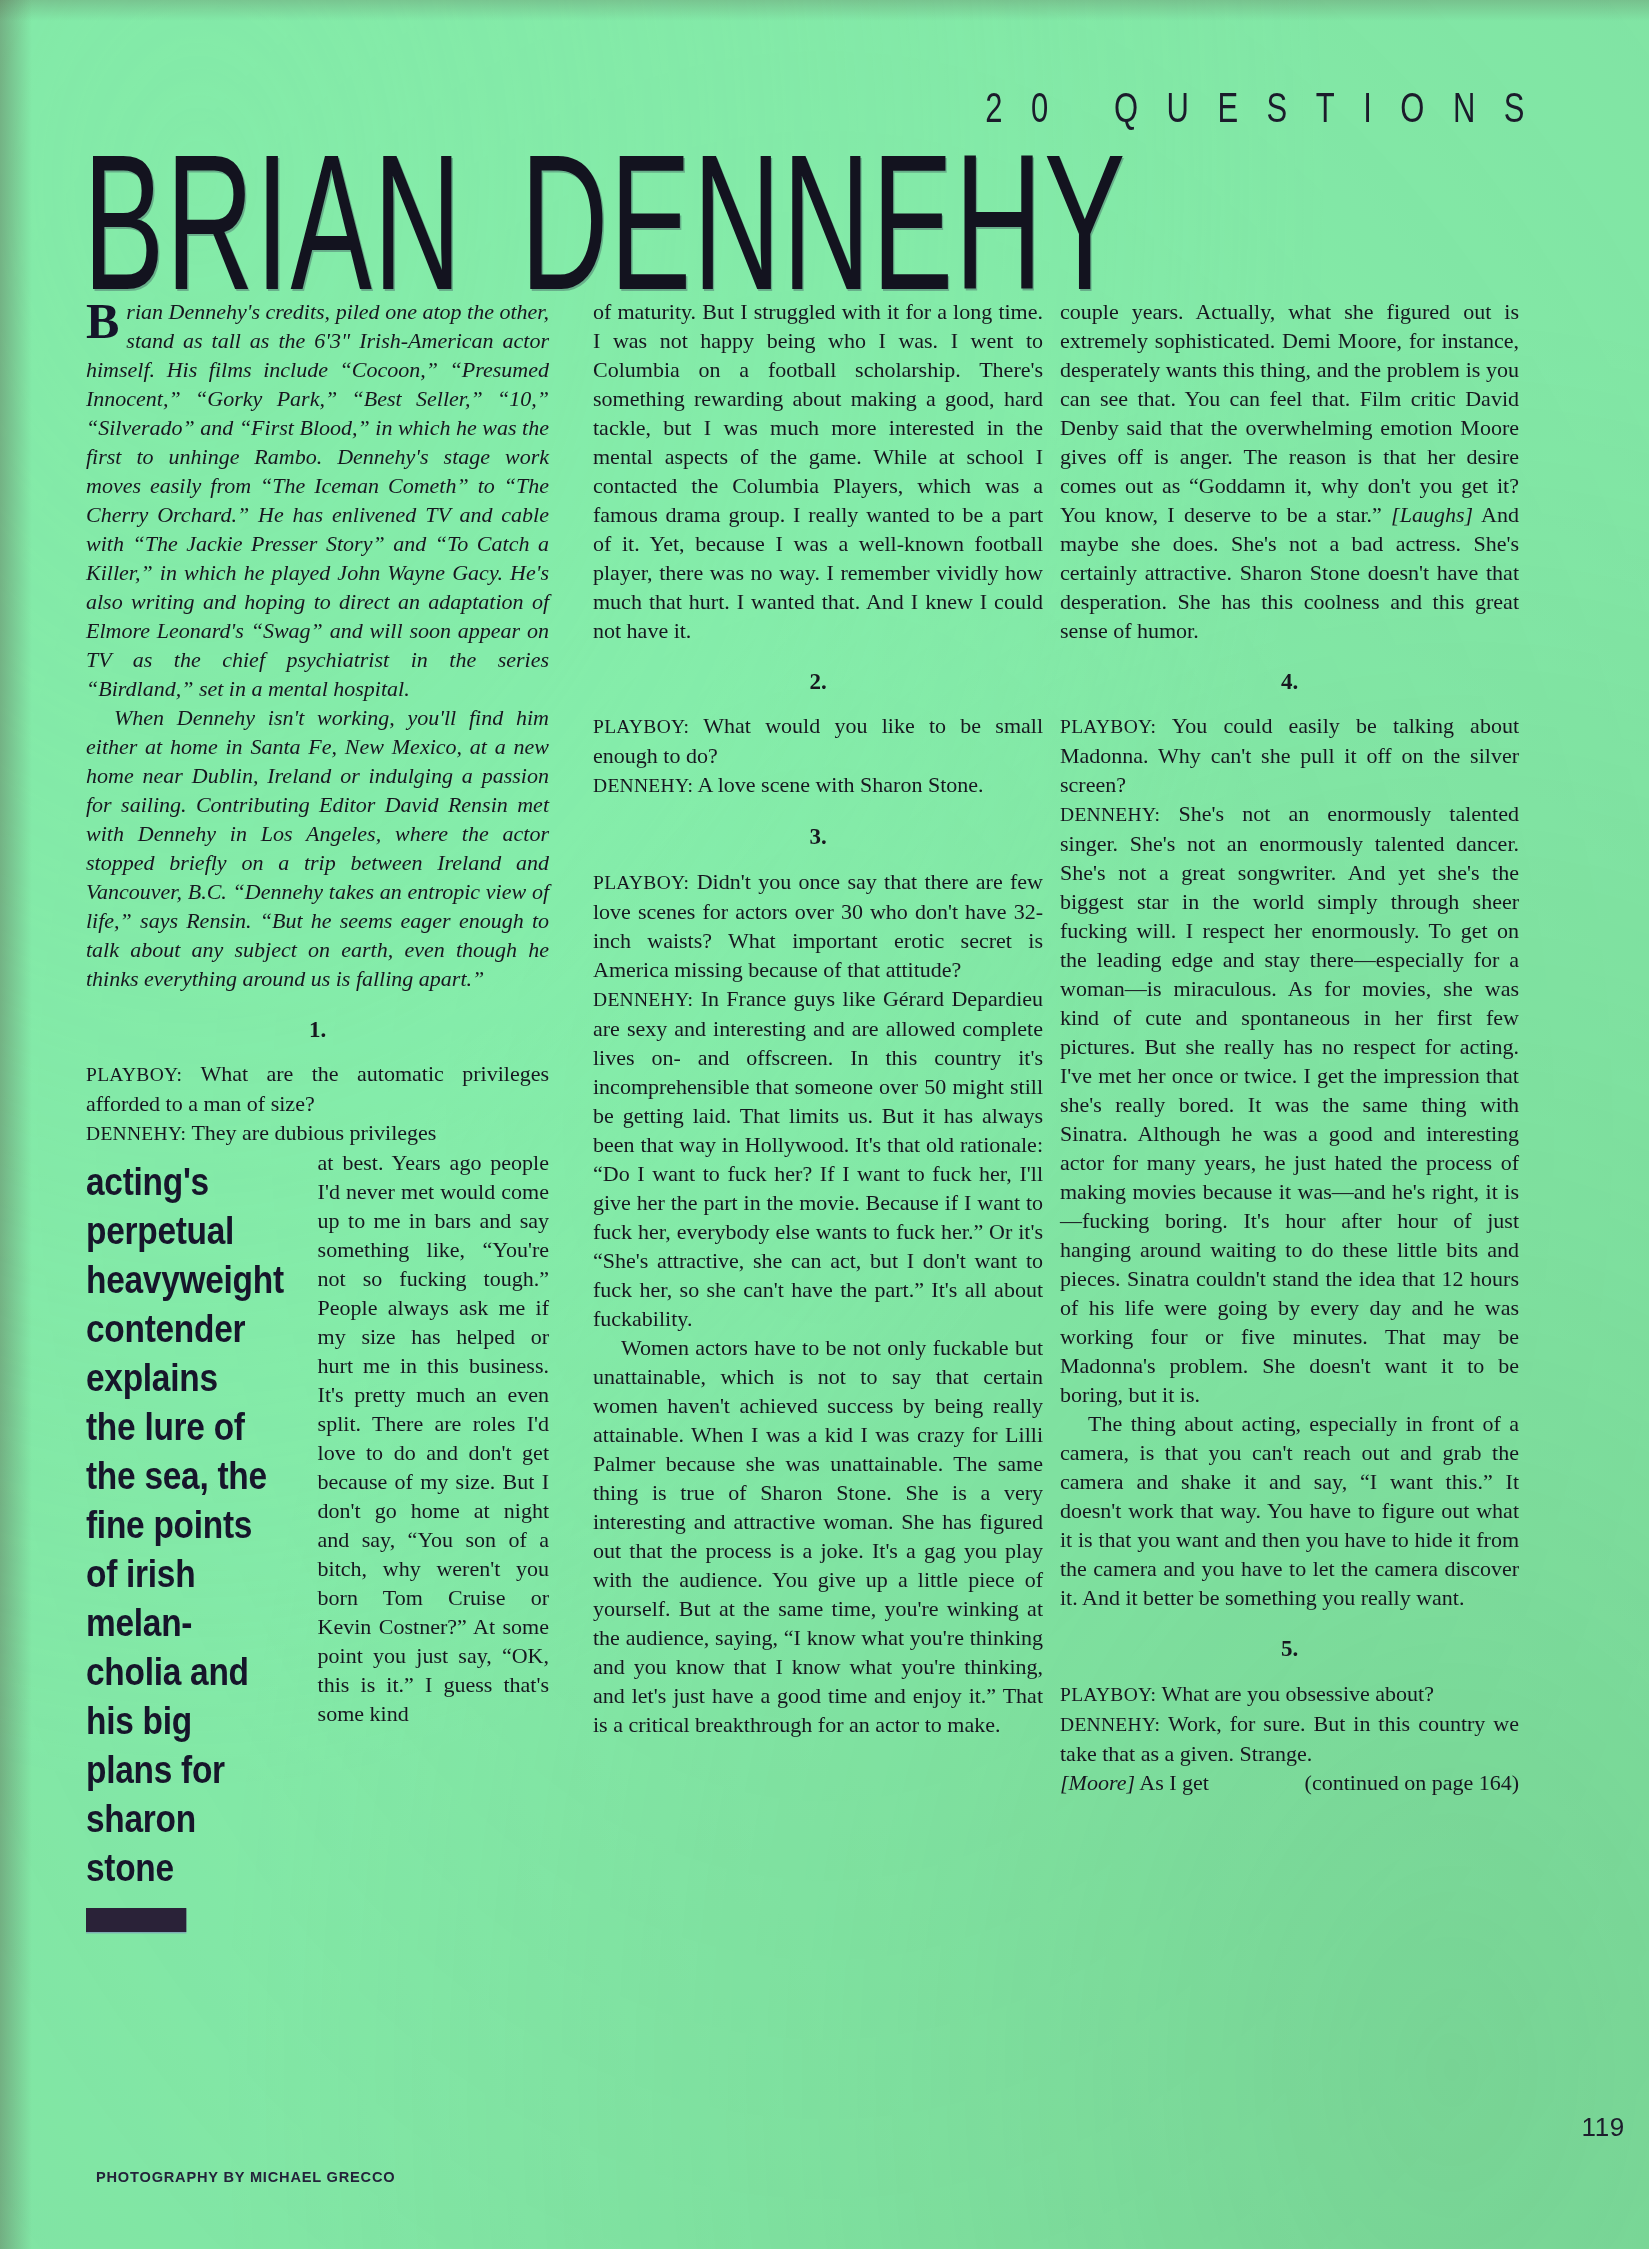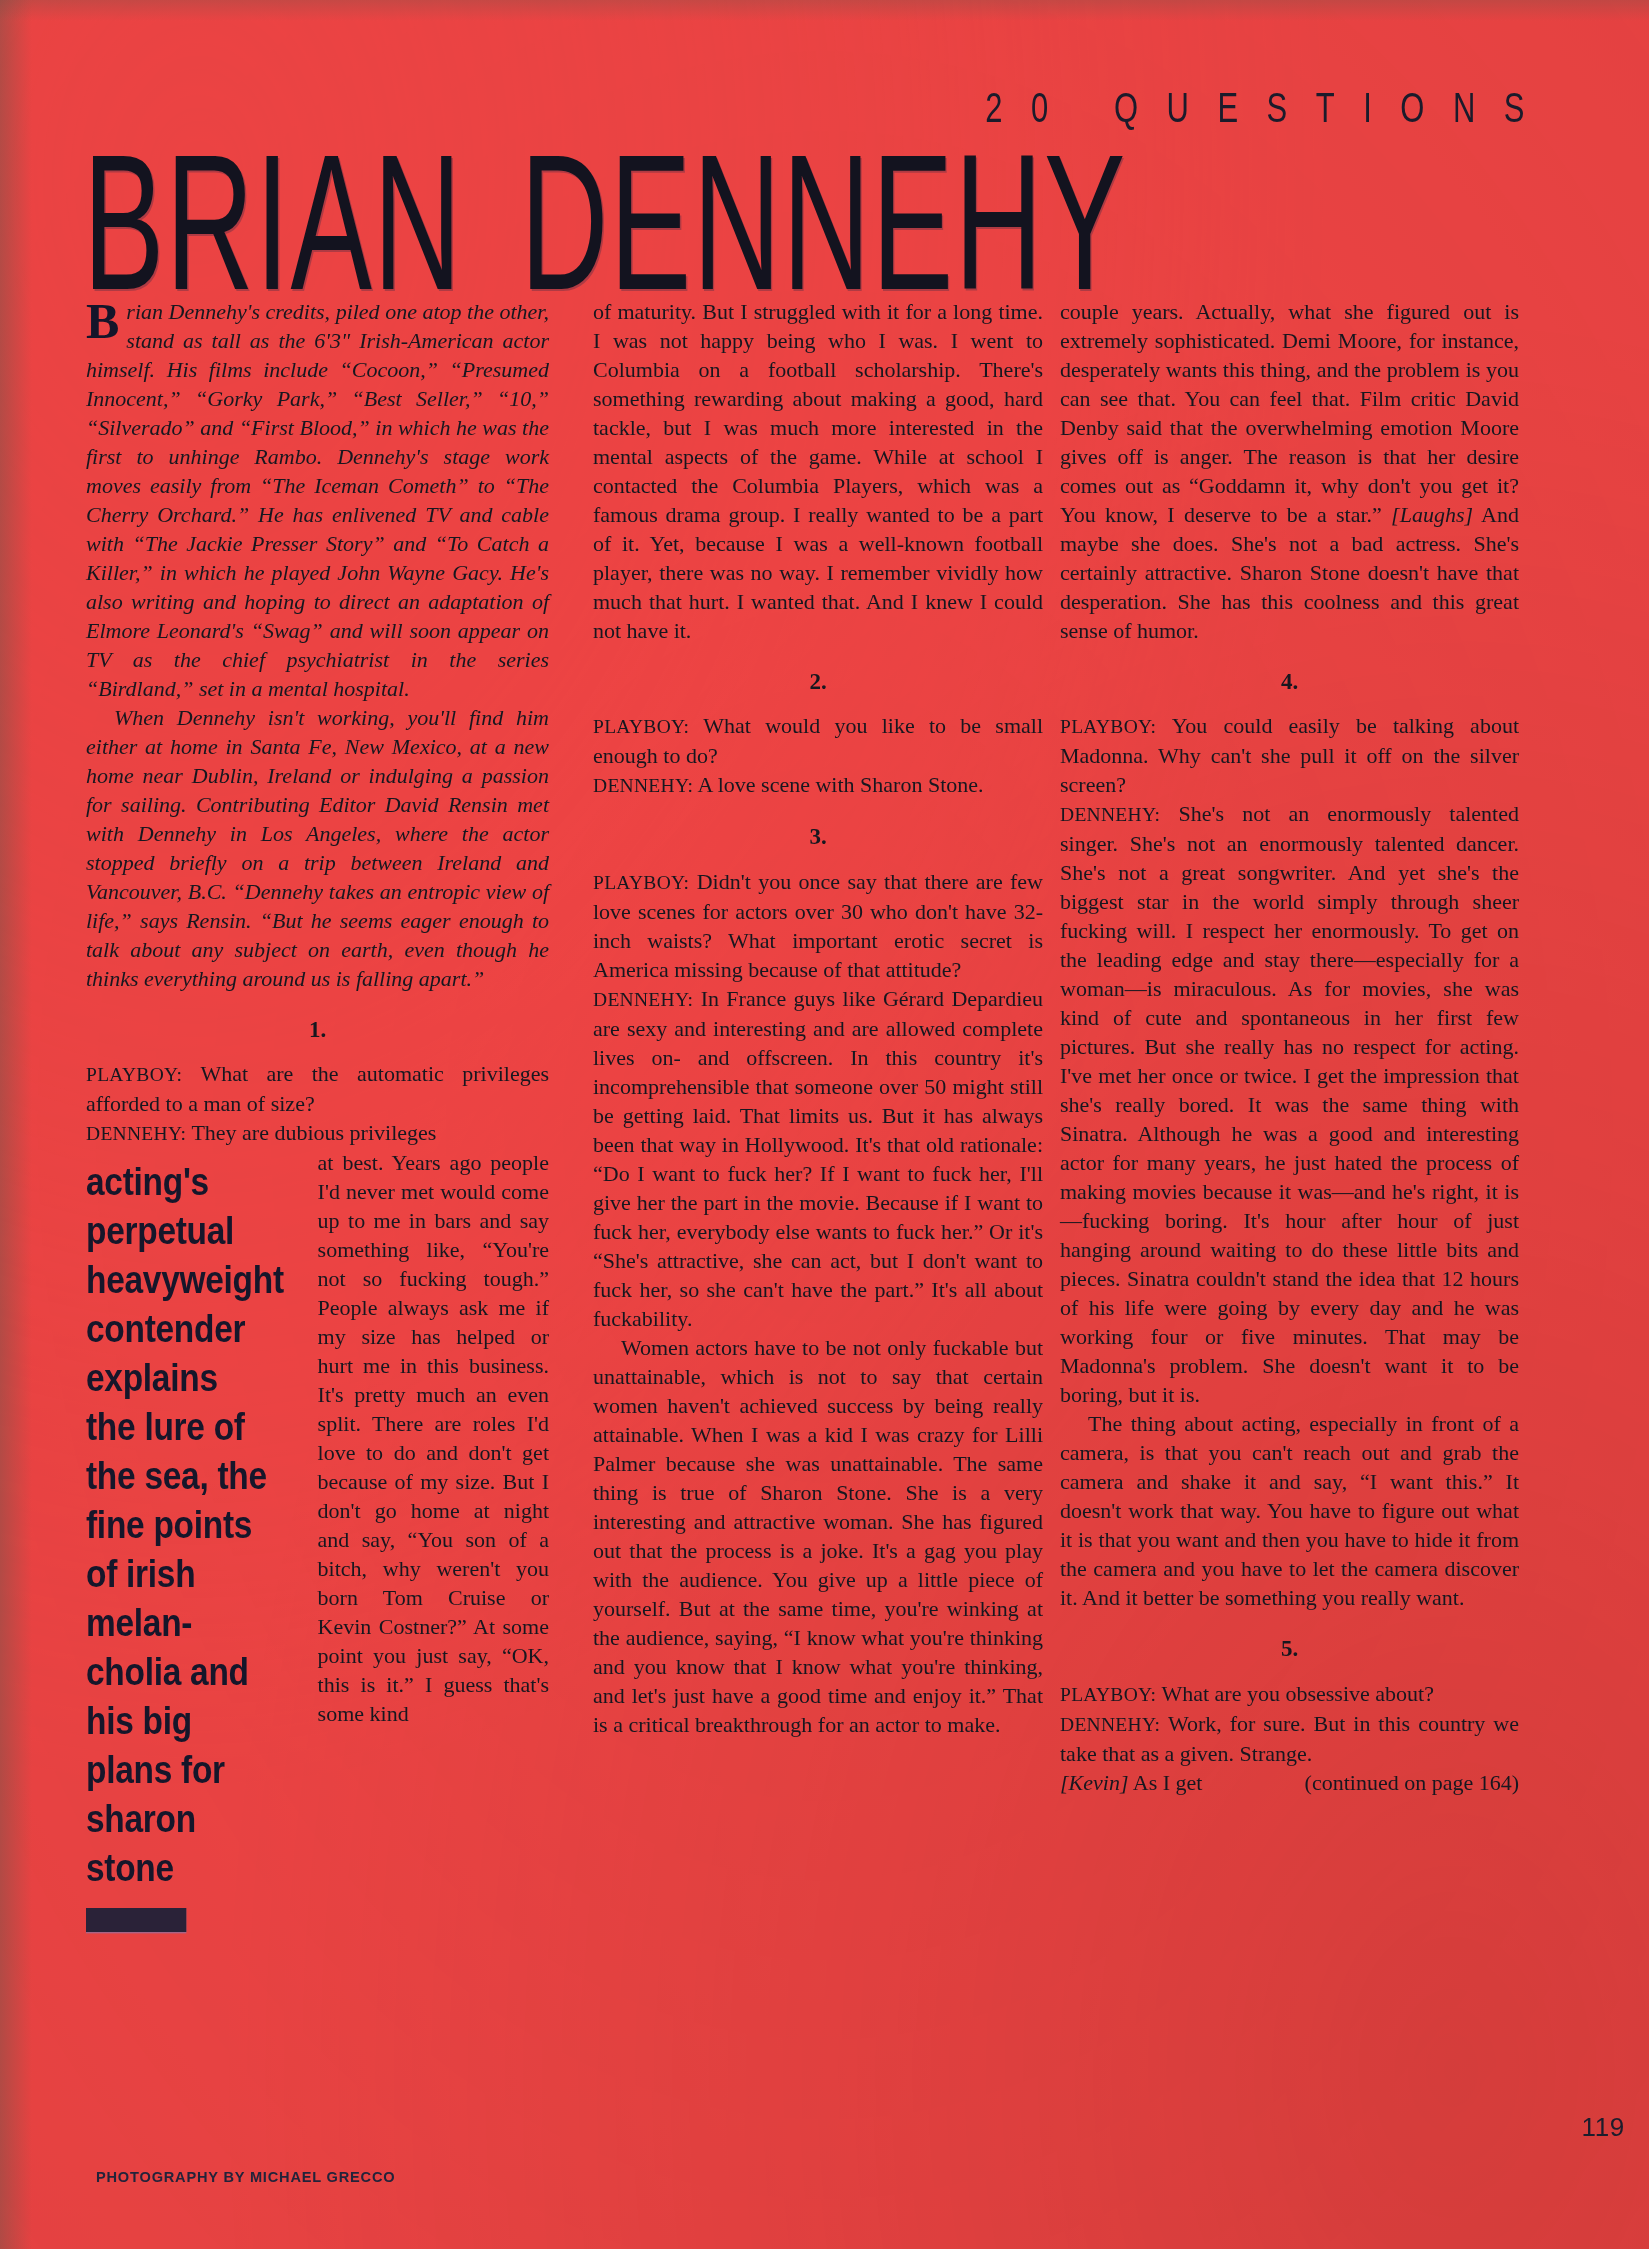--- a/index.html
+++ b/index.html
@@ -5,21 +5,21 @@
 <style>
   html, body {
     margin: 0;
     padding: 0;
     background: #6b6b63;
   }
   #page {
     position: relative;
     width: 1650px;
     height: 2250px;
-    background: #ef4444;
+    background: #86efac;
     overflow: hidden;
     font-family: "Liberation Serif", serif;
     color: #17171f;
   }
   
   #paper-texture {
     position: absolute;
     inset: 0;
     pointer-events: none;
     background:
@@ -246,21 +246,21 @@
 
     <p class="qa para-indent">The thing about acting, especially in front of a camera, is that you can't reach out and grab the camera and shake it and say, “I want this.” It doesn't work that way. You have to figure out what it is that you want and then you have to hide it from the camera and you have to let the camera discover it. And it better be something you really want.</p>
 
     <div class="qnum">5.</div>
 
     <p class="qa"><span class="speaker">PLAYBOY:</span> <span>What are you obsessive about?</span></p>
 
     <p class="qa"><span class="speaker">DENNEHY:</span> <span>Work, for sure. But in this country we take that as a given. Strange.</span></p>
 
     <div class="lastline">
-      <span><span class="ital">[Kevin]</span><span> As I get</span></span>
+      <span><span class="ital">[Moore]</span><span> As I get</span></span>
       <span class="cont">(continued on page 164)</span>
     </div>
   </div>
 
   <div id="photo-credit">PHOTOGRAPHY BY MICHAEL GRECCO</div>
   <div id="folio">119</div>
 
 </div>
 
 

